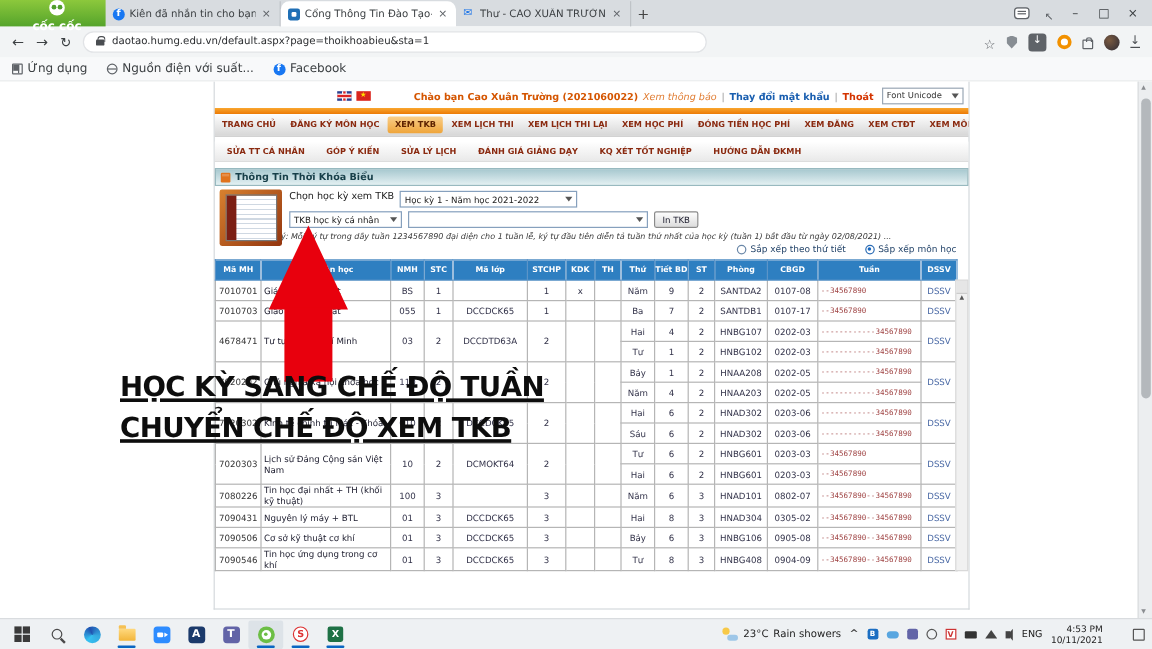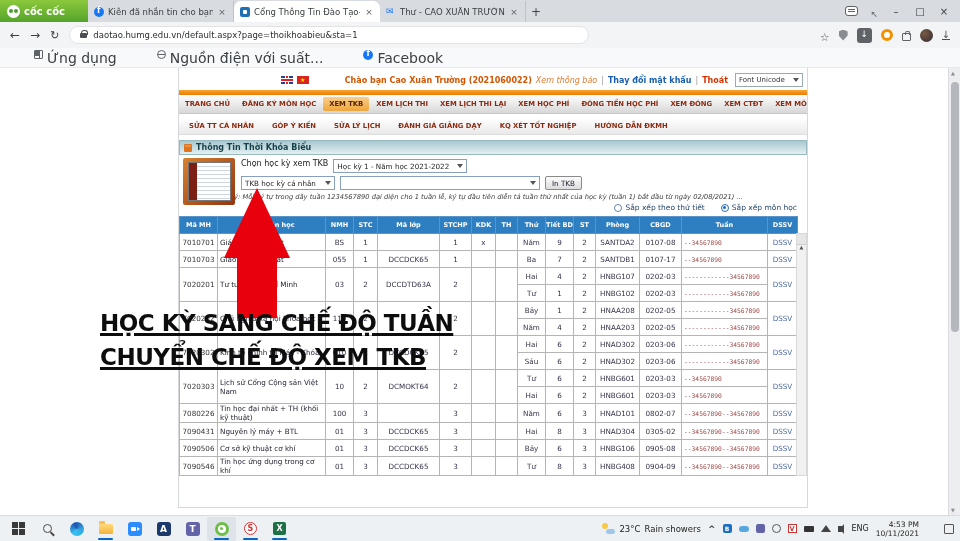--- a/index.html
+++ b/index.html
@@ -1,21 +1,21 @@
 <!DOCTYPE html>
 <html><head>
 <meta charset="utf-8">
 <style>
   *{margin:0;padding:0;box-sizing:border-box;cursor:default;}
   body{width:960px;height:541px;overflow:hidden;font-family:"DejaVu Sans","Liberation Sans",sans-serif;background:#fff;}
   .stage{position:relative;width:960px;height:541px;background:#fff;overflow:hidden;}
 
   
   .tabbar{height:22px;background:#d8dce0;display:flex;align-items:flex-end;}
-  .brand{width:88px;height:22px;background:linear-gradient(#8cc83c,#55a42b);display:flex;align-items:center;gap:4px;padding-left:7px;}
+  .brand{width:88px;height:22px;background:linear-gradient(#8cc83c,#55a42b);display:flex;align-items:center;gap:4px;padding-left:7px;flex-direction:column;}
   .brand-badge{width:13px;height:13px;border-radius:50%;background:#fff;position:relative;flex:none;}
   .brand-badge::before{content:"";position:absolute;width:4px;height:4px;background:#4f9e2d;border-radius:50%;top:4px;left:2px;box-shadow:5px 0 0 #4f9e2d;}
   .brand-text{color:#fff;font-size:10px;font-weight:bold;white-space:nowrap;}
   #tabs{display:flex;height:21px;}
   .tab{width:146px;height:21px;display:flex;align-items:center;gap:4px;padding:0 6px;font-size:8.5px;color:#3c4043;border-right:1px solid #bfc3c7;background:transparent;}
   .tab.active{background:#fff;border-radius:7px 7px 0 0;border-right:none;}
   .tab-title{flex:1;white-space:nowrap;overflow:hidden;}
   .tab-close{width:10px;flex:none;text-align:center;}
   .tab-close::before{content:"\00D7";color:#5f6368;font-size:9px;}
   .fav{width:10px;height:10px;flex:none;border-radius:2px;position:relative;}
@@ -53,21 +53,21 @@
   .dlbox-icon::before{content:"\2193";position:absolute;left:4px;top:1px;color:#fff;font-size:9px;}
   .coccoc-dot-icon{width:12px;height:12px;border-radius:50%;border:3px solid #f29100;background:#fff;}
   .puzzle-icon{width:9px;height:8px;border:1px solid #5f6368;border-radius:1px;position:relative;margin-top:3px;}
   .puzzle-icon::before{content:"";position:absolute;top:-3px;left:2px;width:3px;height:3px;border:1px solid #5f6368;border-bottom:none;border-radius:2px 2px 0 0;}
   .avatar{width:13px;height:13px;border-radius:50%;background:radial-gradient(circle at 35% 35%,#7a5a40,#2c2a35);}
   .dltray-icon{font-size:10px;color:#4a4d51;border-bottom:1px solid #4a4d51;line-height:9px;}
   .dltray-icon::before{content:"\2193";}
 
   
   .bookmarks{height:20px;background:#f8f9fa;border-bottom:1px solid #e6e8ea;display:flex;align-items:center;gap:16px;padding:0 10px;}
-  .bm{display:flex;align-items:flex-start;gap:4px;font-size:14px;color:#3c4043;margin-left:24px;}
+  .bm{display:flex;align-items:center;gap:4px;font-size:10px;color:#3c4043;}
   .bm-ico{width:9px;height:9px;position:relative;flex:none;}
   .apps-grid-icon::before{content:"";position:absolute;width:3px;height:3px;border:1px solid #5f6368;top:0;left:0;box-shadow:5px 0 0 -1px #5f6368 inset;}
   .apps-grid-icon{border:1px solid #5f6368;border-radius:1px;}
   .apps-grid-icon::after{content:"";position:absolute;left:3.5px;top:0;width:1px;height:100%;background:#5f6368;box-shadow:0 0 0 0;}
   .globe-icon{border:1px solid #5f6368;border-radius:50%;}
   .globe-icon::before{content:"";position:absolute;left:0;right:0;top:3px;height:1px;background:#5f6368;}
   .bm .facebook-icon{width:10px;height:10px;}
 
   
   .viewport{position:relative;height:447px;background:#fff;}
@@ -106,21 +106,21 @@
   .section-icon{width:8px;height:8px;background:#e0731c;border-radius:1px;position:relative;flex:none;}
   .section-icon::before{content:"";position:absolute;left:1px;top:1px;right:1px;height:2px;background:#fff3;}
 
   
   .controls{position:relative;min-height:57px;padding:4px 4px 0 62px;}
   .thumb-img{position:absolute;left:4px;top:3px;width:52px;height:47px;background:linear-gradient(135deg,#d8812f,#93350e);border-radius:2px;padding:4px 4px 4px 5px;}
   .thumb-inner{width:100%;height:100%;background:repeating-linear-gradient(#ffffff 0 3px,#cfd8e2 3px 4px);border:1px solid #777;position:relative;}
   .thumb-inner::before{content:"";position:absolute;left:0;top:0;bottom:0;width:8px;background:#7c1f14;}
   .ctl-row{display:flex;gap:5px;margin-bottom:3px;font-size:8px;color:#222;}
   .select{height:14px;border:1px solid #86a0bd;background:#fff;font-size:7.2px;color:#222;display:flex;align-items:center;justify-content:space-between;padding:0 3px;}
-  .sel-semester{width:134px;}
+  .sel-semester{width:148px;}
   .sel-view{width:94px;}
   .sel-class{width:200px;}
   .btn-print{height:14px;border:1px solid #8a8a8a;background:linear-gradient(#fdfdfd,#dcdcdc);font-size:7.2px;padding:0 6px;border-radius:2px;color:#223;display:flex;align-items:center;}
   .note{font-size:6.7px;font-style:italic;color:#3a3a3a;margin:2px 0 2px -26px;white-space:nowrap;overflow:hidden;}
   .radios{display:flex;justify-content:flex-end;gap:16px;font-size:7.5px;color:#26466b;margin:1px 6px 0 0;align-items:center;}
   .radio{width:8px;height:8px;border:1px solid #6a87a8;border-radius:50%;background:#fff;display:inline-block;position:relative;flex:none;}
   .radio.checked{border-color:#2b6cb5;}
   .radio.checked::before{content:"";position:absolute;inset:1.5px;background:#1566c0;border-radius:50%;}
   .radio-item{display:flex;align-items:center;gap:3px;}
 
@@ -288,21 +288,21 @@
       <div class="orange-bar"></div>
 
       <div class="nav1" id="nav1">
           <span class="item">TRANG CHỦ</span>
           <span class="item">ĐĂNG KÝ MÔN HỌC</span>
           <span class="item active">XEM TKB</span>
           <span class="item">XEM LỊCH THI</span>
           <span class="item">XEM LỊCH THI LẠI</span>
           <span class="item">XEM HỌC PHÍ</span>
           <span class="item">ĐÓNG TIỀN HỌC PHÍ</span>
-          <span class="item">XEM ĐÓNG</span>
+          <span class="item">XEM ĐĂNG</span>
           <span class="item">XEM CTĐT</span>
           <span class="item">XEM MÔN TQ</span>
         </div>
       <div class="nav2" id="nav2">
           <span class="item">SỬA TT CÁ NHÂN</span>
           <span class="item">GÓP Ý KIẾN</span>
           <span class="item">SỬA LÝ LỊCH</span>
           <span class="item">ĐÁNH GIÁ GIẢNG DẠY</span>
           <span class="item">KQ XÉT TỐT NGHIỆP</span>
           <span class="item">HƯỚNG DẪN ĐKMH</span>
@@ -415,21 +415,21 @@
                 <td rowspan="1"></td>
                 <td>Ba</td>
                 <td>7</td>
                 <td>2</td>
                 <td>SANTDB1</td>
                 <td>0107-17</td>
                 <td class="tuan">--34567890</td>
                 <td class="dssv" rowspan="1">DSSV</td>
               </tr>
               <tr>
-                <td class="code" rowspan="2">7020201</td>
+                <td class="code" rowspan="2">4678471</td>
                 <td class="name" rowspan="2">Tư tưởng Hồ Chí Minh</td>
                 <td rowspan="2">03</td>
                 <td rowspan="2">2</td>
                 <td rowspan="2">DCCDTD63A</td>
                 <td rowspan="2">2</td>
                 <td rowspan="2"></td>
                 <td rowspan="2"></td>
                 <td>Hai</td>
                 <td>4</td>
                 <td>2</td>
@@ -491,21 +491,21 @@
               <tr>
                 <td>Sáu</td>
                 <td>6</td>
                 <td>2</td>
                 <td>HNAD302</td>
                 <td>0203-06</td>
                 <td class="tuan">------------34567890</td>
               </tr>
               <tr>
                 <td class="code" rowspan="2">7020303</td>
-                <td class="name" rowspan="2">Lịch sử Cổng Cộng sản Việt Nam</td>
+                <td class="name" rowspan="2">Lịch sử Đảng Cộng sản Việt Nam</td>
                 <td rowspan="2">10</td>
                 <td rowspan="2">2</td>
                 <td rowspan="2">DCMOKT64</td>
                 <td rowspan="2">2</td>
                 <td rowspan="2"></td>
                 <td rowspan="2"></td>
                 <td>Tư</td>
                 <td>6</td>
                 <td>2</td>
                 <td>HNBG601</td>

